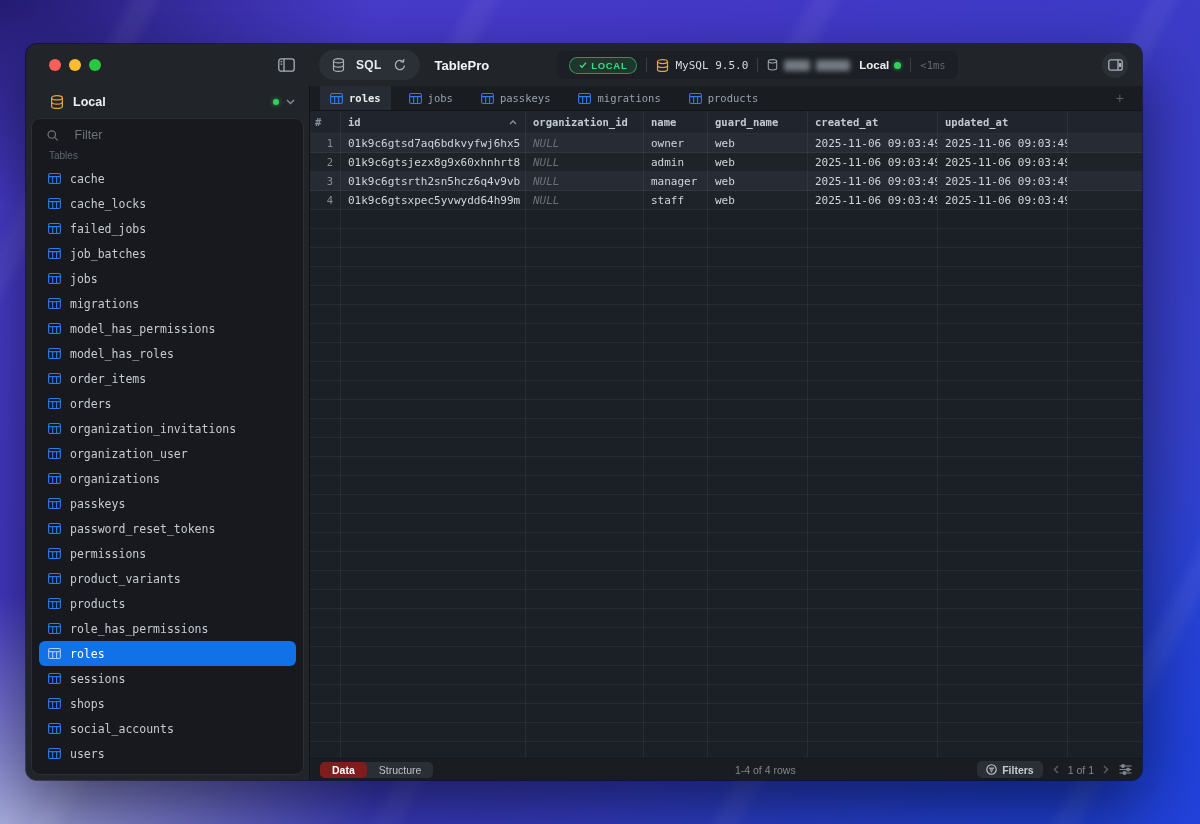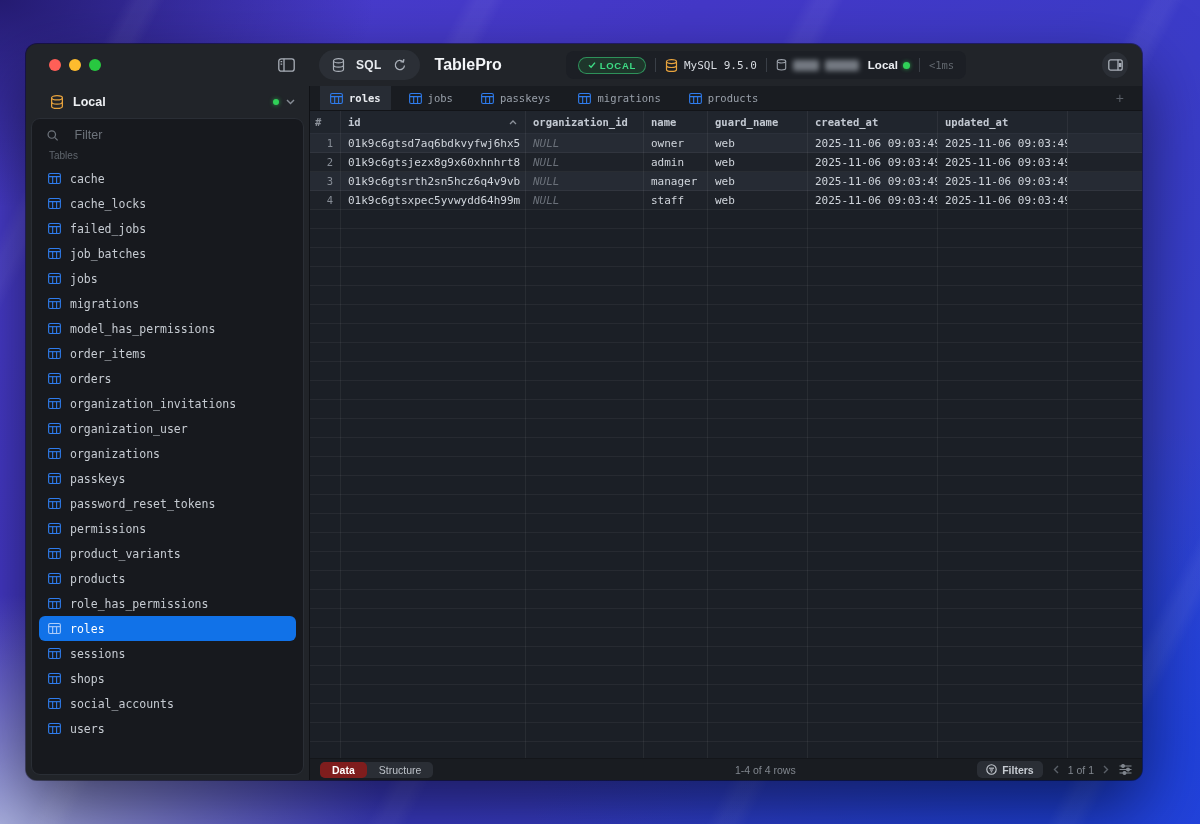--- a/index.html
+++ b/index.html
@@ -28,21 +28,21 @@
   .titlebar-side { width:283px; flex:0 0 283px; display:flex; align-items:center; padding:0 14px 0 23px; }
   .lights { display:flex; gap:8px; }
   .light { width:12px; height:12px; border-radius:50%; }
   .light.r{background:#ff5f57}.light.y{background:#febc2e}.light.g{background:#28c840}
   .tb-spacer{flex:1}
   .icon-btn { display:flex; align-items:center; justify-content:center; color:#a9afb8; }
 
   .toolbar { flex:1; display:flex; align-items:center; padding:0 14px 0 10px; }
   .sql-group { display:flex; align-items:center; gap:11px; background:#2b2f36; border-radius:16px; height:30px; padding:0 13px; color:#c7ccd3; }
   .sql-label { font-size:12px; font-weight:700; color:#e8ebef; letter-spacing:.3px; }
-  .app-title { font-size:16px; font-weight:700; color:#f3f5f8; margin-left:15px; }
+  .app-title { font-size:13px; font-weight:700; color:#f3f5f8; margin-left:15px; }
   .sp1{flex:.32} .sp2{flex:.68}
   .conn-pill { display:flex; align-items:center; gap:9px; background:#1c1f25; border-radius:8px; height:28px; padding:0 12px; }
   .sep { width:1px; height:14px; background:#3a3f47; }
   .badge-local { display:flex; align-items:center; gap:4px; background:rgba(48,209,88,.13); border:1px solid rgba(61,220,132,.55); color:#3ddc84; font-size:9.5px; font-weight:700; letter-spacing:.7px; border-radius:999px; padding:2px 9px; }
   .mysql { display:flex; gap:6px; align-items:center; font-family:"DejaVu Sans Mono",monospace; font-size:11px; color:#d7dbe1; }
   .host { display:flex; align-items:center; gap:6px; color:#9aa0a9; }
   .blur-block { height:11px; border-radius:2px; background:#99a0a9; filter:blur(2.5px); opacity:.7; }
   .env { font-size:11.5px; font-weight:700; color:#eceef2; display:flex; align-items:center; gap:5px; }
   .dot { width:7px; height:7px; border-radius:50%; background:#30d158; box-shadow:0 0 4px rgba(48,209,88,.7); }
   .latency { font-size:10.5px; color:#62686f; font-family:"DejaVu Sans Mono",monospace; }
@@ -303,20 +303,31 @@
             </div>
             <div class="side-item">
               <span class="tic">
                 <svg width="13" height="11" viewBox="0 0 14 12" fill="none" stroke="currentColor" stroke-width="1.2">
                   <rect x="0.6" y="0.6" width="12.8" height="10.8" rx="1.6"></rect>
                   <line x1="0.6" y1="4" x2="13.4" y2="4"></line>
                   <line x1="5" y1="4" x2="5" y2="11.4"></line>
                   <line x1="9.3" y1="4" x2="9.3" y2="11.4"></line>
                 </svg>
               </span>
+              <span class="lbl">model_has_roles</span>
+            </div>
+            <div class="side-item">
+              <span class="tic">
+                <svg width="13" height="11" viewBox="0 0 14 12" fill="none" stroke="currentColor" stroke-width="1.2">
+                  <rect x="0.6" y="0.6" width="12.8" height="10.8" rx="1.6"></rect>
+                  <line x1="0.6" y1="4" x2="13.4" y2="4"></line>
+                  <line x1="5" y1="4" x2="5" y2="11.4"></line>
+                  <line x1="9.3" y1="4" x2="9.3" y2="11.4"></line>
+                </svg>
+              </span>
               <span class="lbl">order_items</span>
             </div>
             <div class="side-item">
               <span class="tic">
                 <svg width="13" height="11" viewBox="0 0 14 12" fill="none" stroke="currentColor" stroke-width="1.2">
                   <rect x="0.6" y="0.6" width="12.8" height="10.8" rx="1.6"></rect>
                   <line x1="0.6" y1="4" x2="13.4" y2="4"></line>
                   <line x1="5" y1="4" x2="5" y2="11.4"></line>
                   <line x1="9.3" y1="4" x2="9.3" y2="11.4"></line>
                 </svg>

